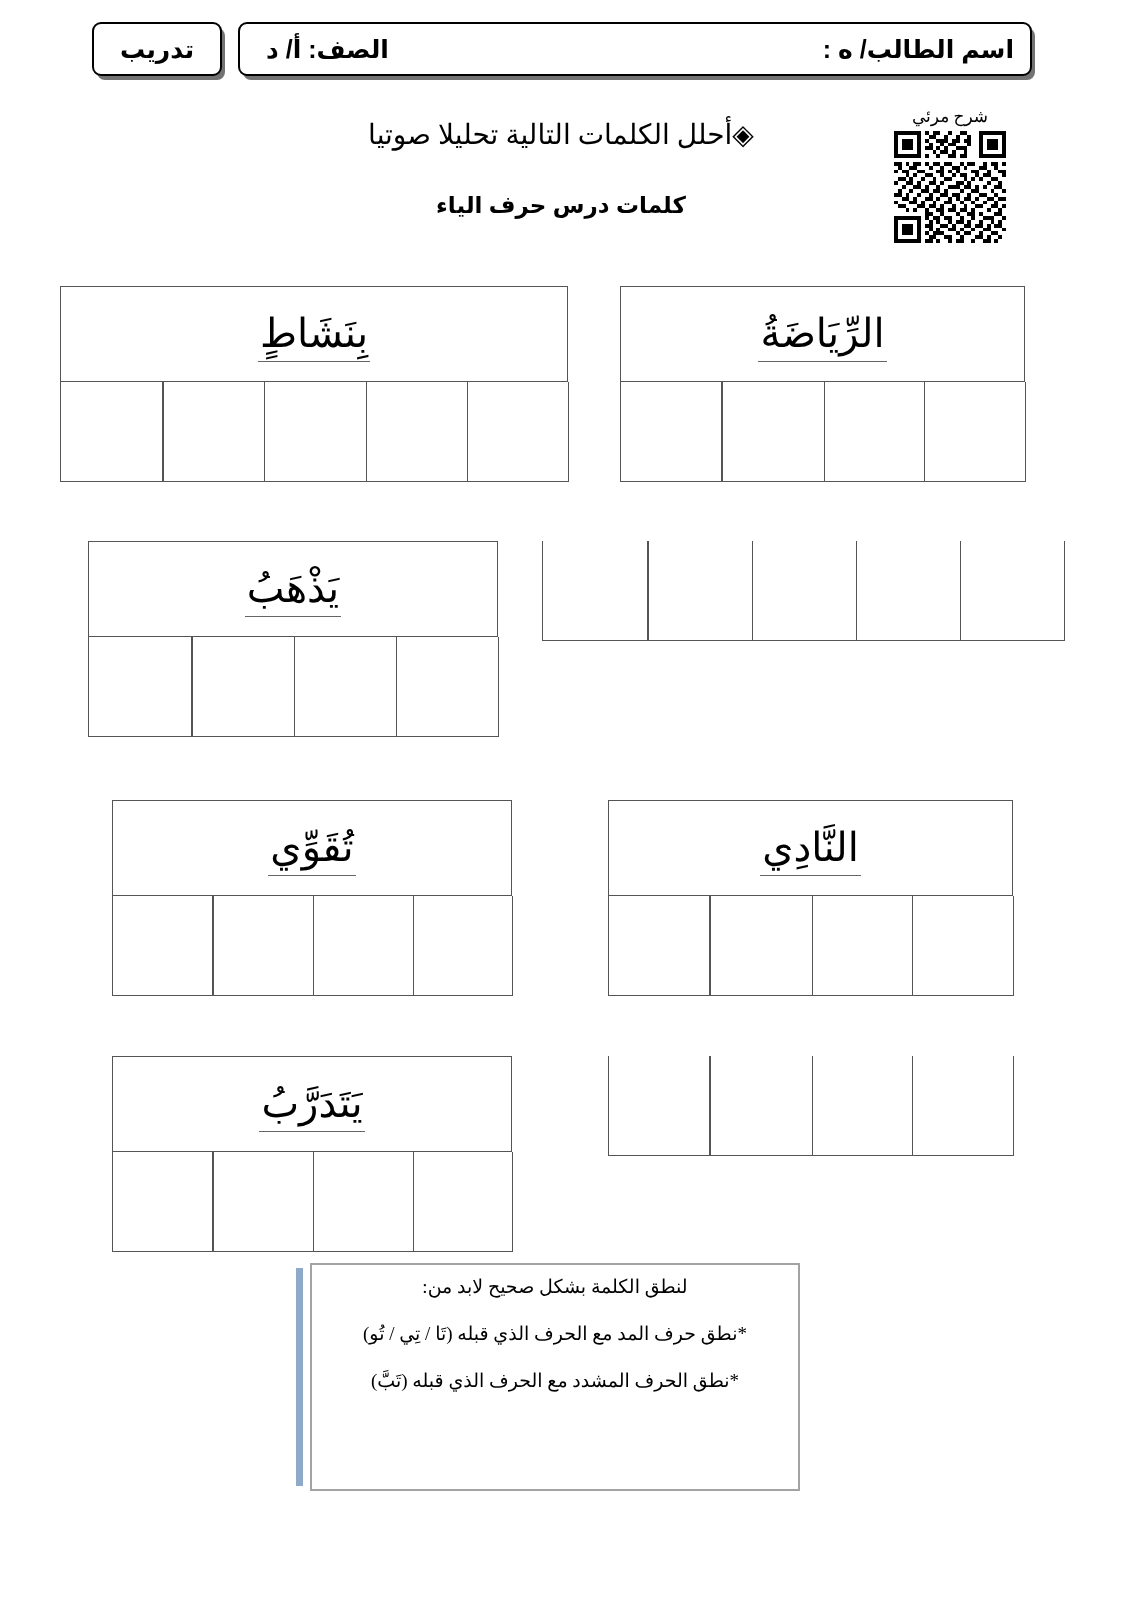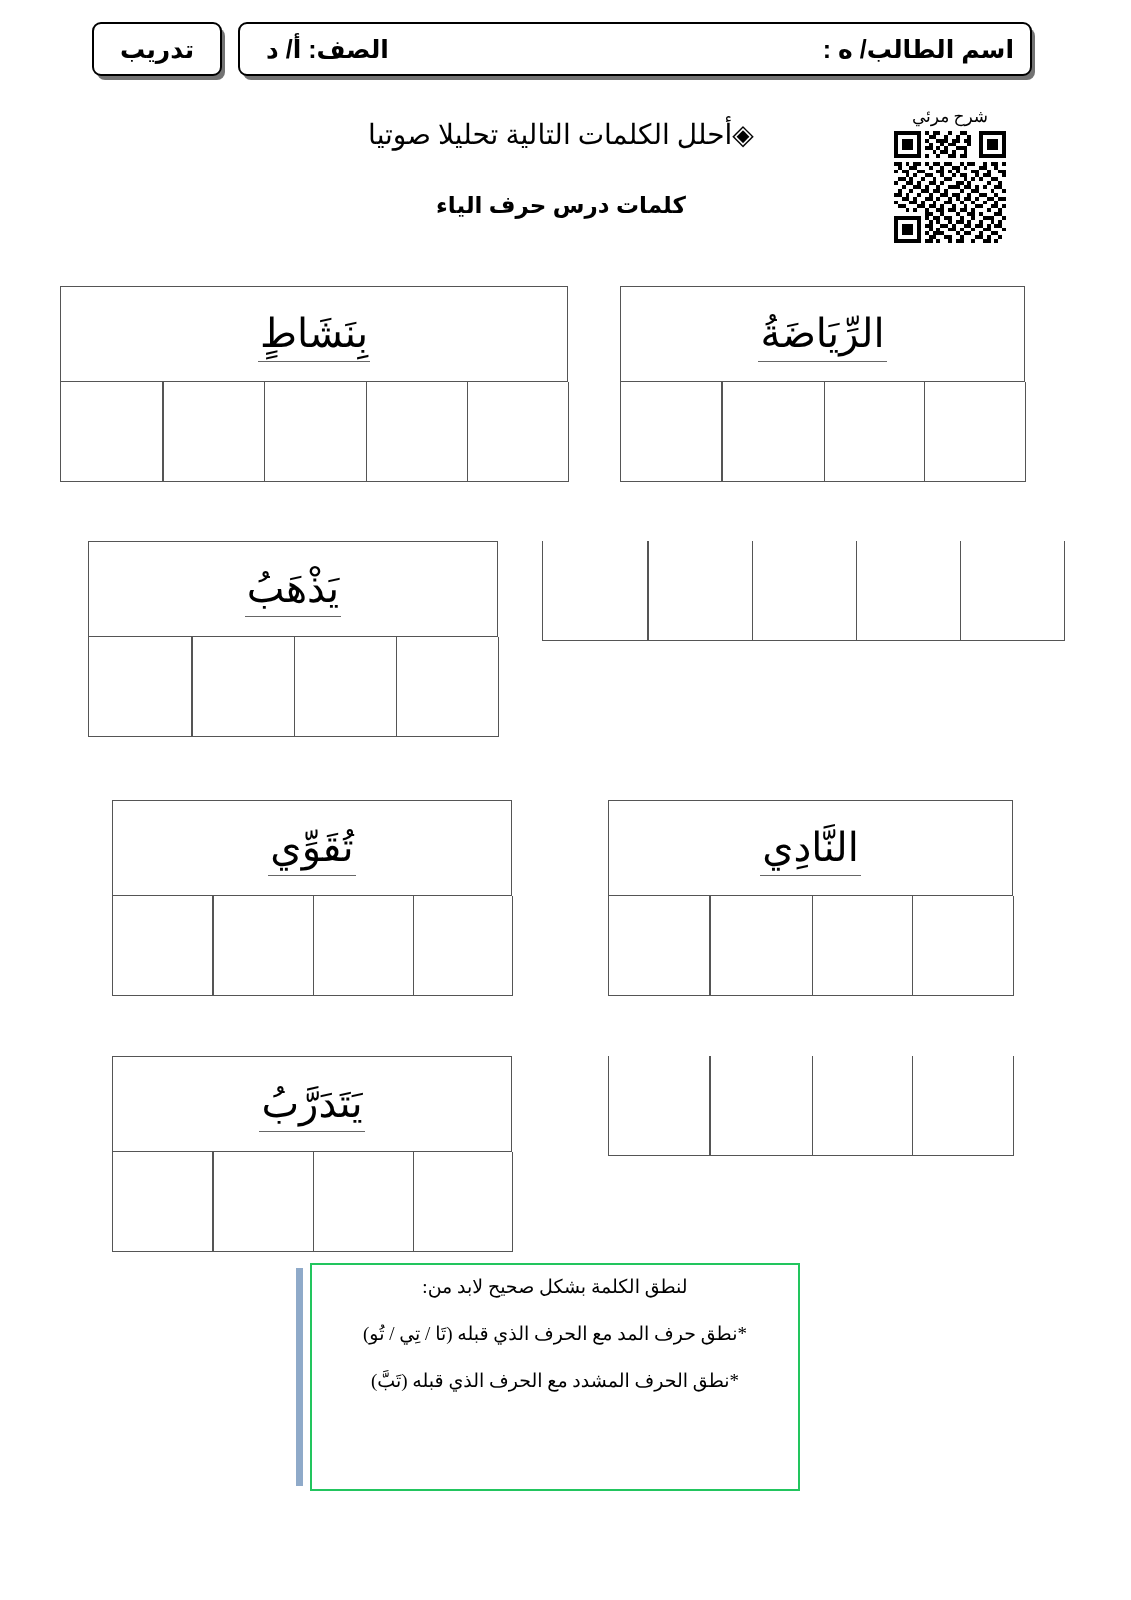--- a/index.html
+++ b/index.html
@@ -142,21 +142,21 @@
   }
   .cell:last-child { margin-right: 0; }
 
   
   .note-box {
     position: absolute;
     top: 1263px;
     left: 310px;
     width: 490px;
     height: 228px;
-    border: 2px solid #22c55e;
+    border: 2px solid #a3a3a3;
     box-sizing: border-box;
     background: #fff;
     padding: 12px 18px 10px 18px;
   }
   .note-accent {
     position: absolute;
     top: 1268px;
     left: 296px;
     width: 7px;
     height: 218px;

